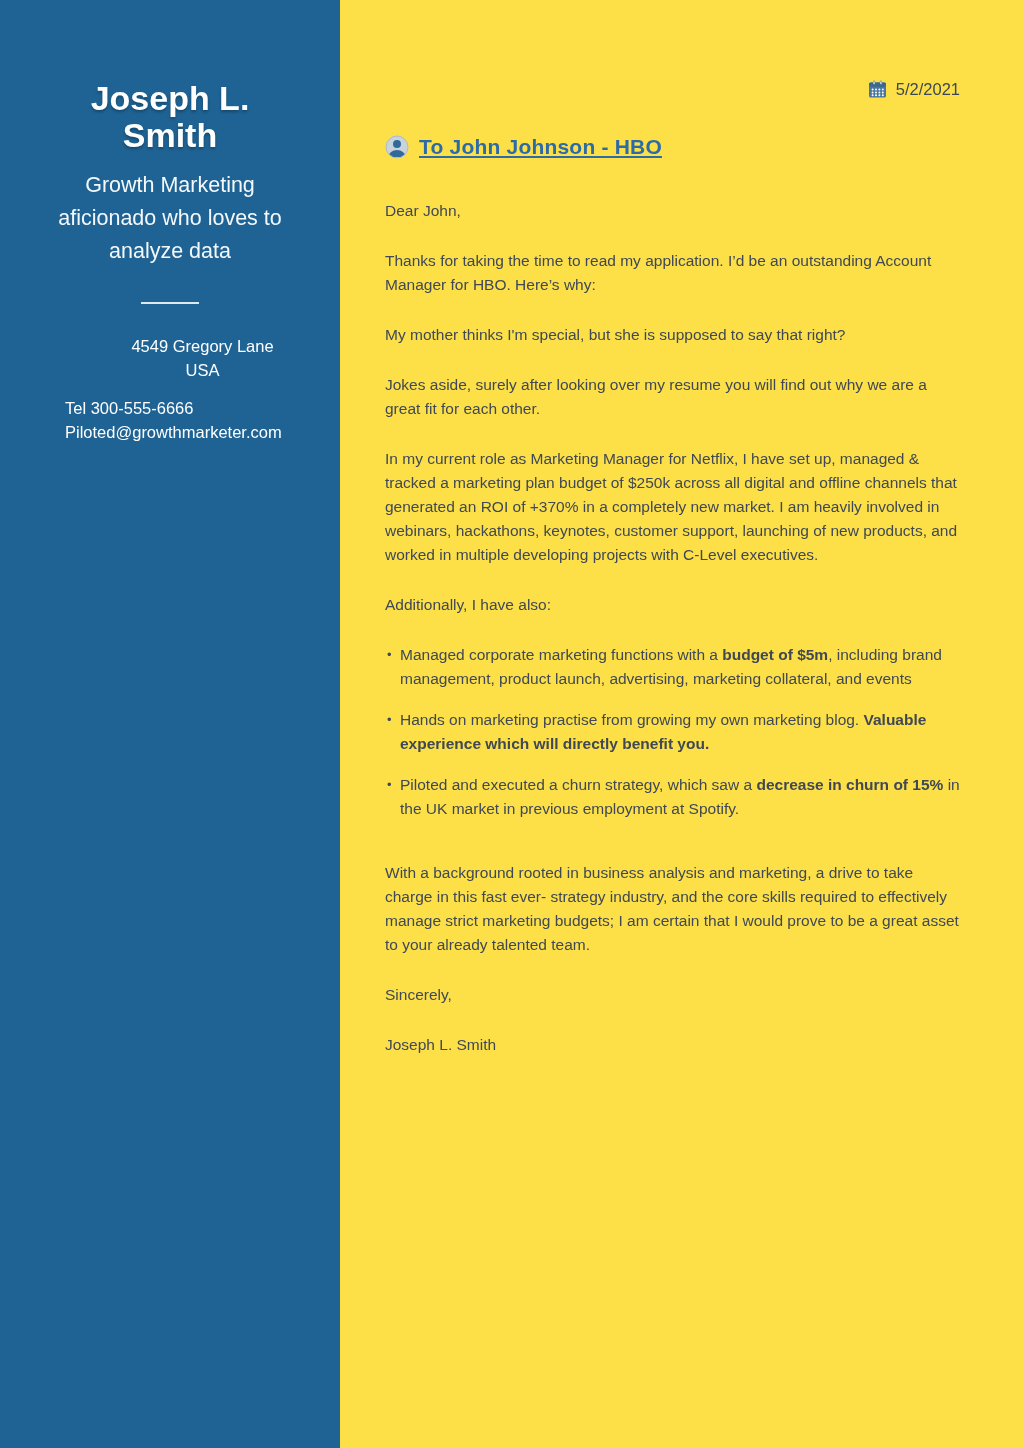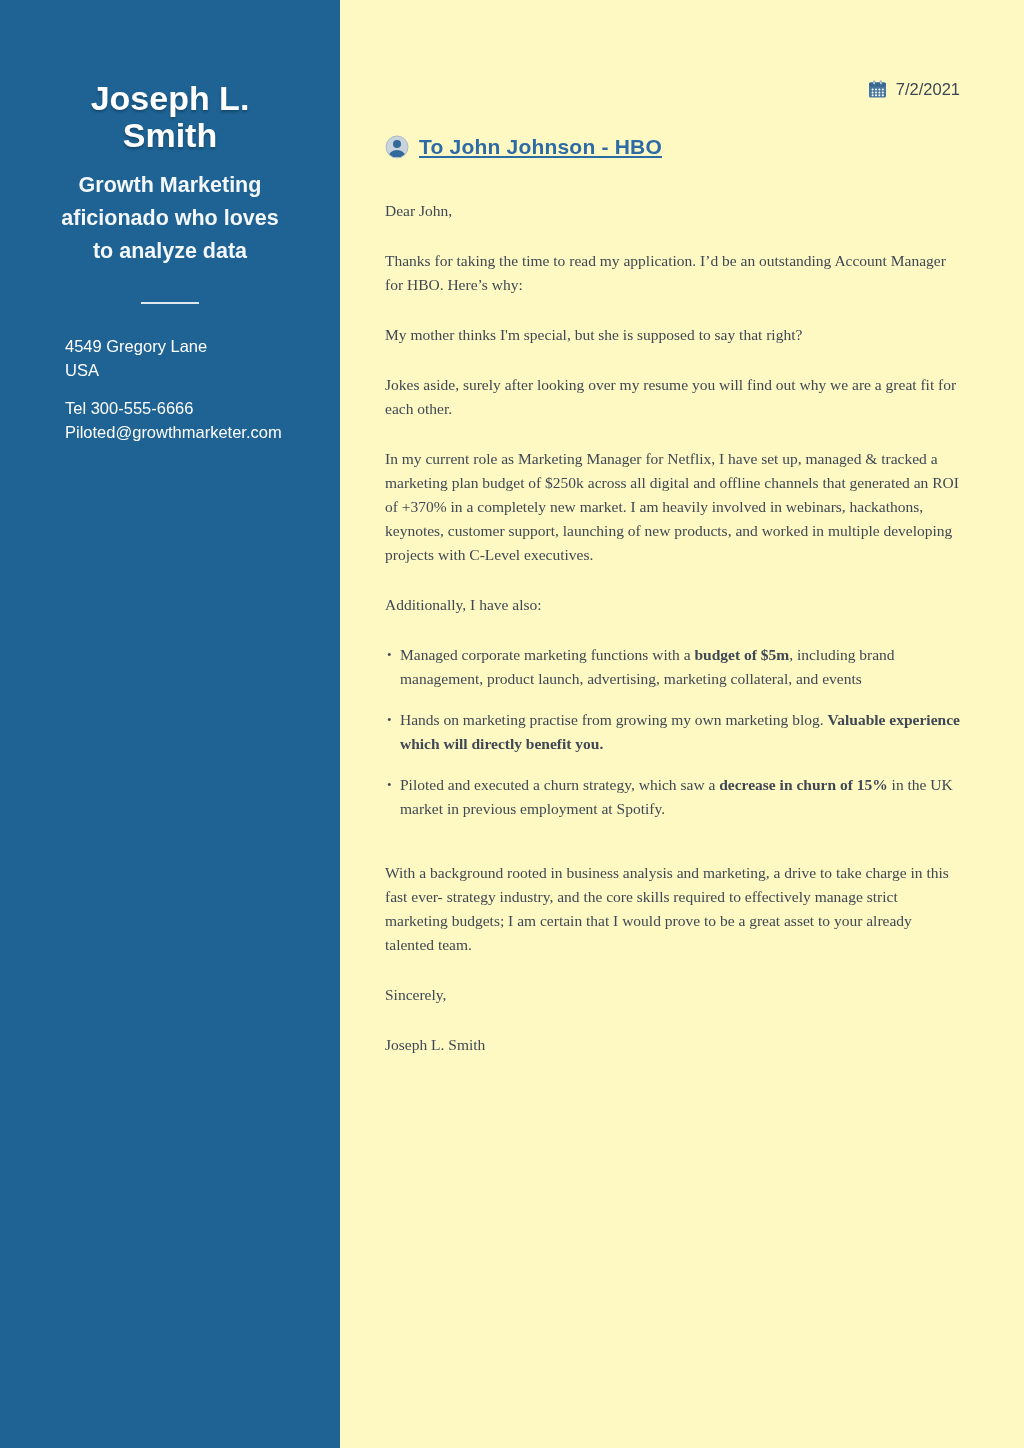--- a/index.html
+++ b/index.html
@@ -1,56 +1,56 @@
 <!DOCTYPE html>
 <html><head>
 <meta charset="utf-8">
 <style>
   * { margin:0; padding:0; box-sizing:border-box; }
   html,body { background:#ffffff; }
   body { font-family:"Liberation Sans", sans-serif; }
   .page {
-    position:relative; width:1024px; height:1448px; background:#fef9c3; overflow:hidden;
+    position:relative; width:1024px; height:1448px; background:#fde047; overflow:hidden;
   }
   
   .sidebar {
     position:absolute; left:0; top:0; width:340px; height:1448px;
     background:#1e6394; color:#ffffff;
   }
   .name {
     margin:80px auto 0; width:215px; text-align:center;
     font-size:34px; line-height:37px; font-weight:700; color:#ffffff;
     text-shadow:0 2px 3px rgba(0,0,0,0.28);
   }
   .tagline {
     margin:15px auto 0; width:242px; text-align:center;
-    font-size:21.5px; line-height:33px; font-weight:700; color:#f4f8fb;
+    font-size:21.5px; line-height:33px; font-weight:400; color:#f4f8fb;
   }
   .divider {
     width:58px; height:2px; background:rgba(255,255,255,0.85);
     margin:34px auto 0;
   }
-  .address { margin:30px 0 0 65px; font-size:16.5px; line-height:24px; }
+  .address { margin:30px 0 0 65px; font-size:16.5px; line-height:24px;text-align:center; }
   .contact { margin:14px 0 0 65px; font-size:16.5px; line-height:24px; }
   
   .content {
     position:absolute; left:340px; top:0; width:684px; height:1448px;
     padding:80px 64px 0 45px; color:#3f4854;
   }
   .date-row {
     display:flex; justify-content:flex-end; align-items:center; gap:9px;
     font-size:16.5px; color:#3b4754;
   }
   .recipient-row {
     display:flex; align-items:center; gap:10px; margin-top:36px;
   }
   .recipient-row h2 {
     font-size:21px; font-weight:700; color:#2c6ba6; letter-spacing:0.2px;text-decoration:underline;
   }
-  .body { margin-top:40px;font-family:Liberation Serif, serif; }
+  .body { margin-top:40px; }
   .body p { font-size:15.5px; line-height:24px; margin-bottom:26px; }
   .bullets { list-style:none; margin:4px 0 16px 0; }
   .bullets li {
     position:relative; padding-left:15px; margin-bottom:17px;
     font-size:15.5px; line-height:24px;
   }
   .bullets li::before {
     content:"\2022"; position:absolute; left:2px; top:0; font-size:13px; color:#3f4854;
   }
   .b { font-weight:700; }
@@ -96,21 +96,21 @@
               <circle cx="8" cy="12.4" r="1"></circle>
               <circle cx="11.4" cy="12.4" r="1"></circle>
               <circle cx="14.8" cy="12.4" r="1"></circle>
             <circle cx="4.6" cy="15.2" r="1"></circle>
               <circle cx="8" cy="15.2" r="1"></circle>
               <circle cx="11.4" cy="15.2" r="1"></circle>
               <circle cx="14.8" cy="15.2" r="1"></circle>
           </g>
         </svg>
       </span>
-      <span>7/2/2021</span>
+      <span>5/2/2021</span>
     </div>
 
     <div class="recipient-row">
       <span style="display:inline-flex;">
         <svg width="24" height="24" viewBox="0 0 24 24" aria-hidden="true">
           <defs>
               <clipPath id="uc">
                 <circle cx="12" cy="12" r="10.5"></circle>
               </clipPath>
             </defs>

